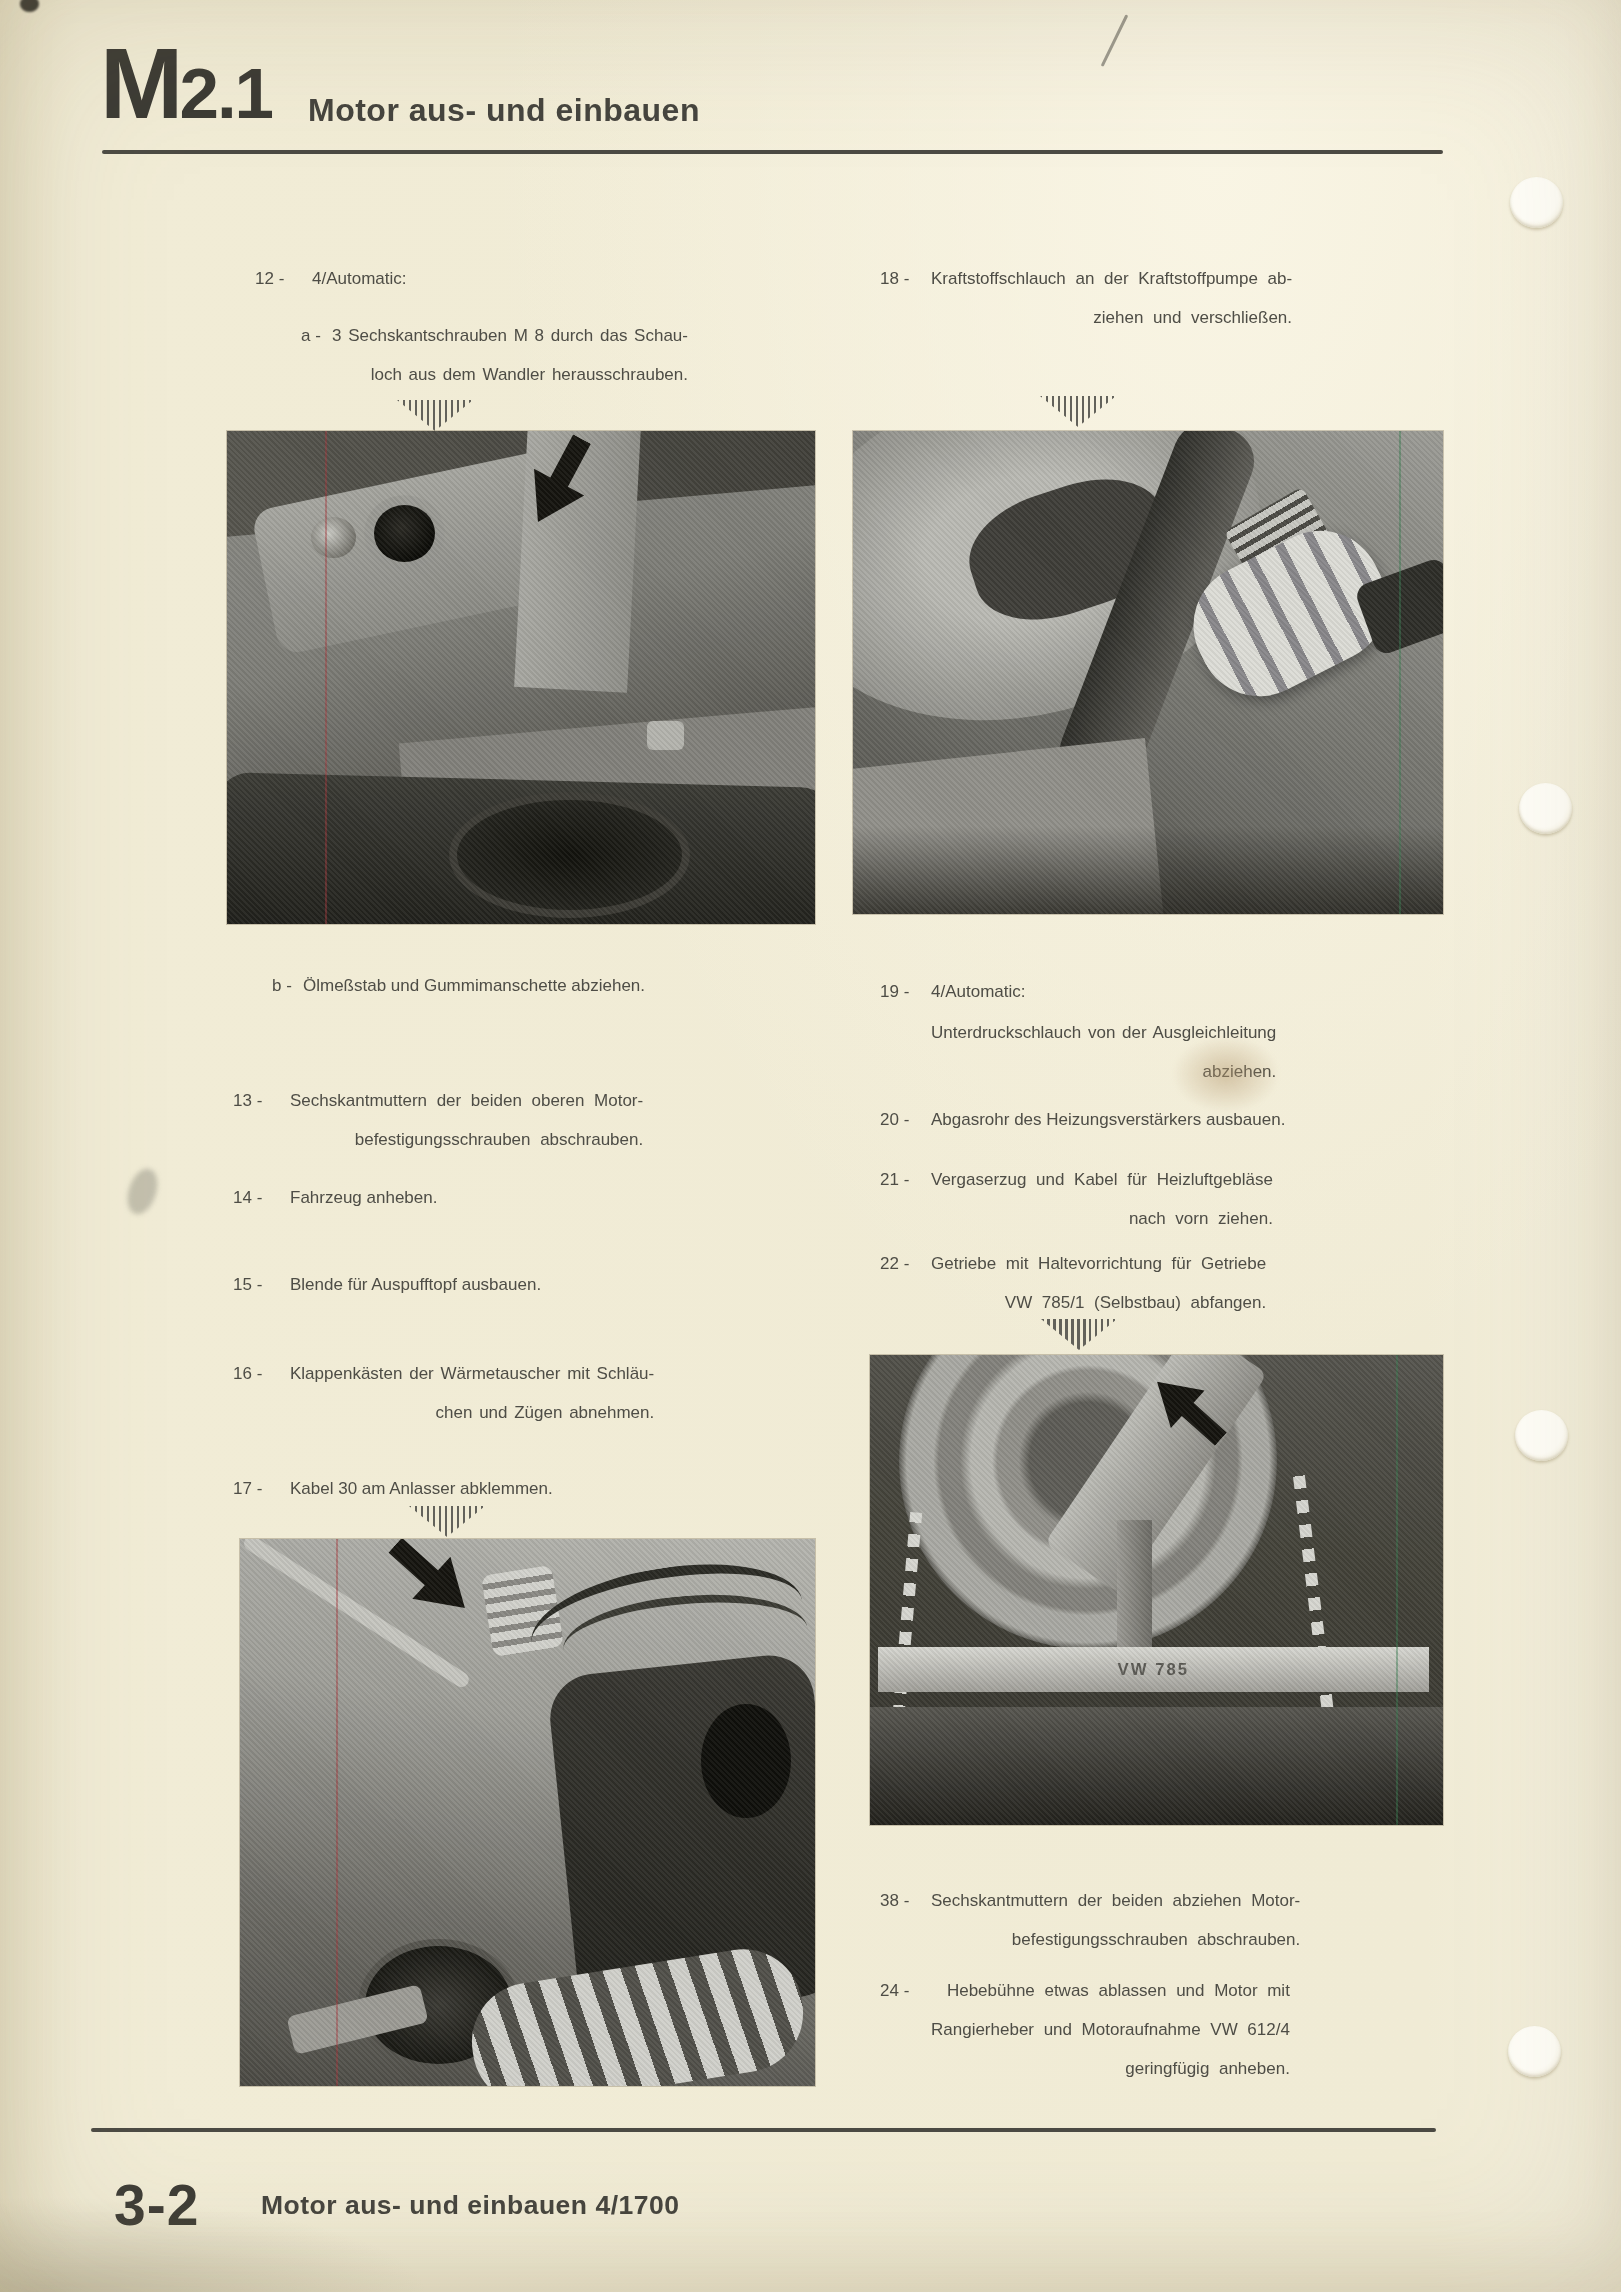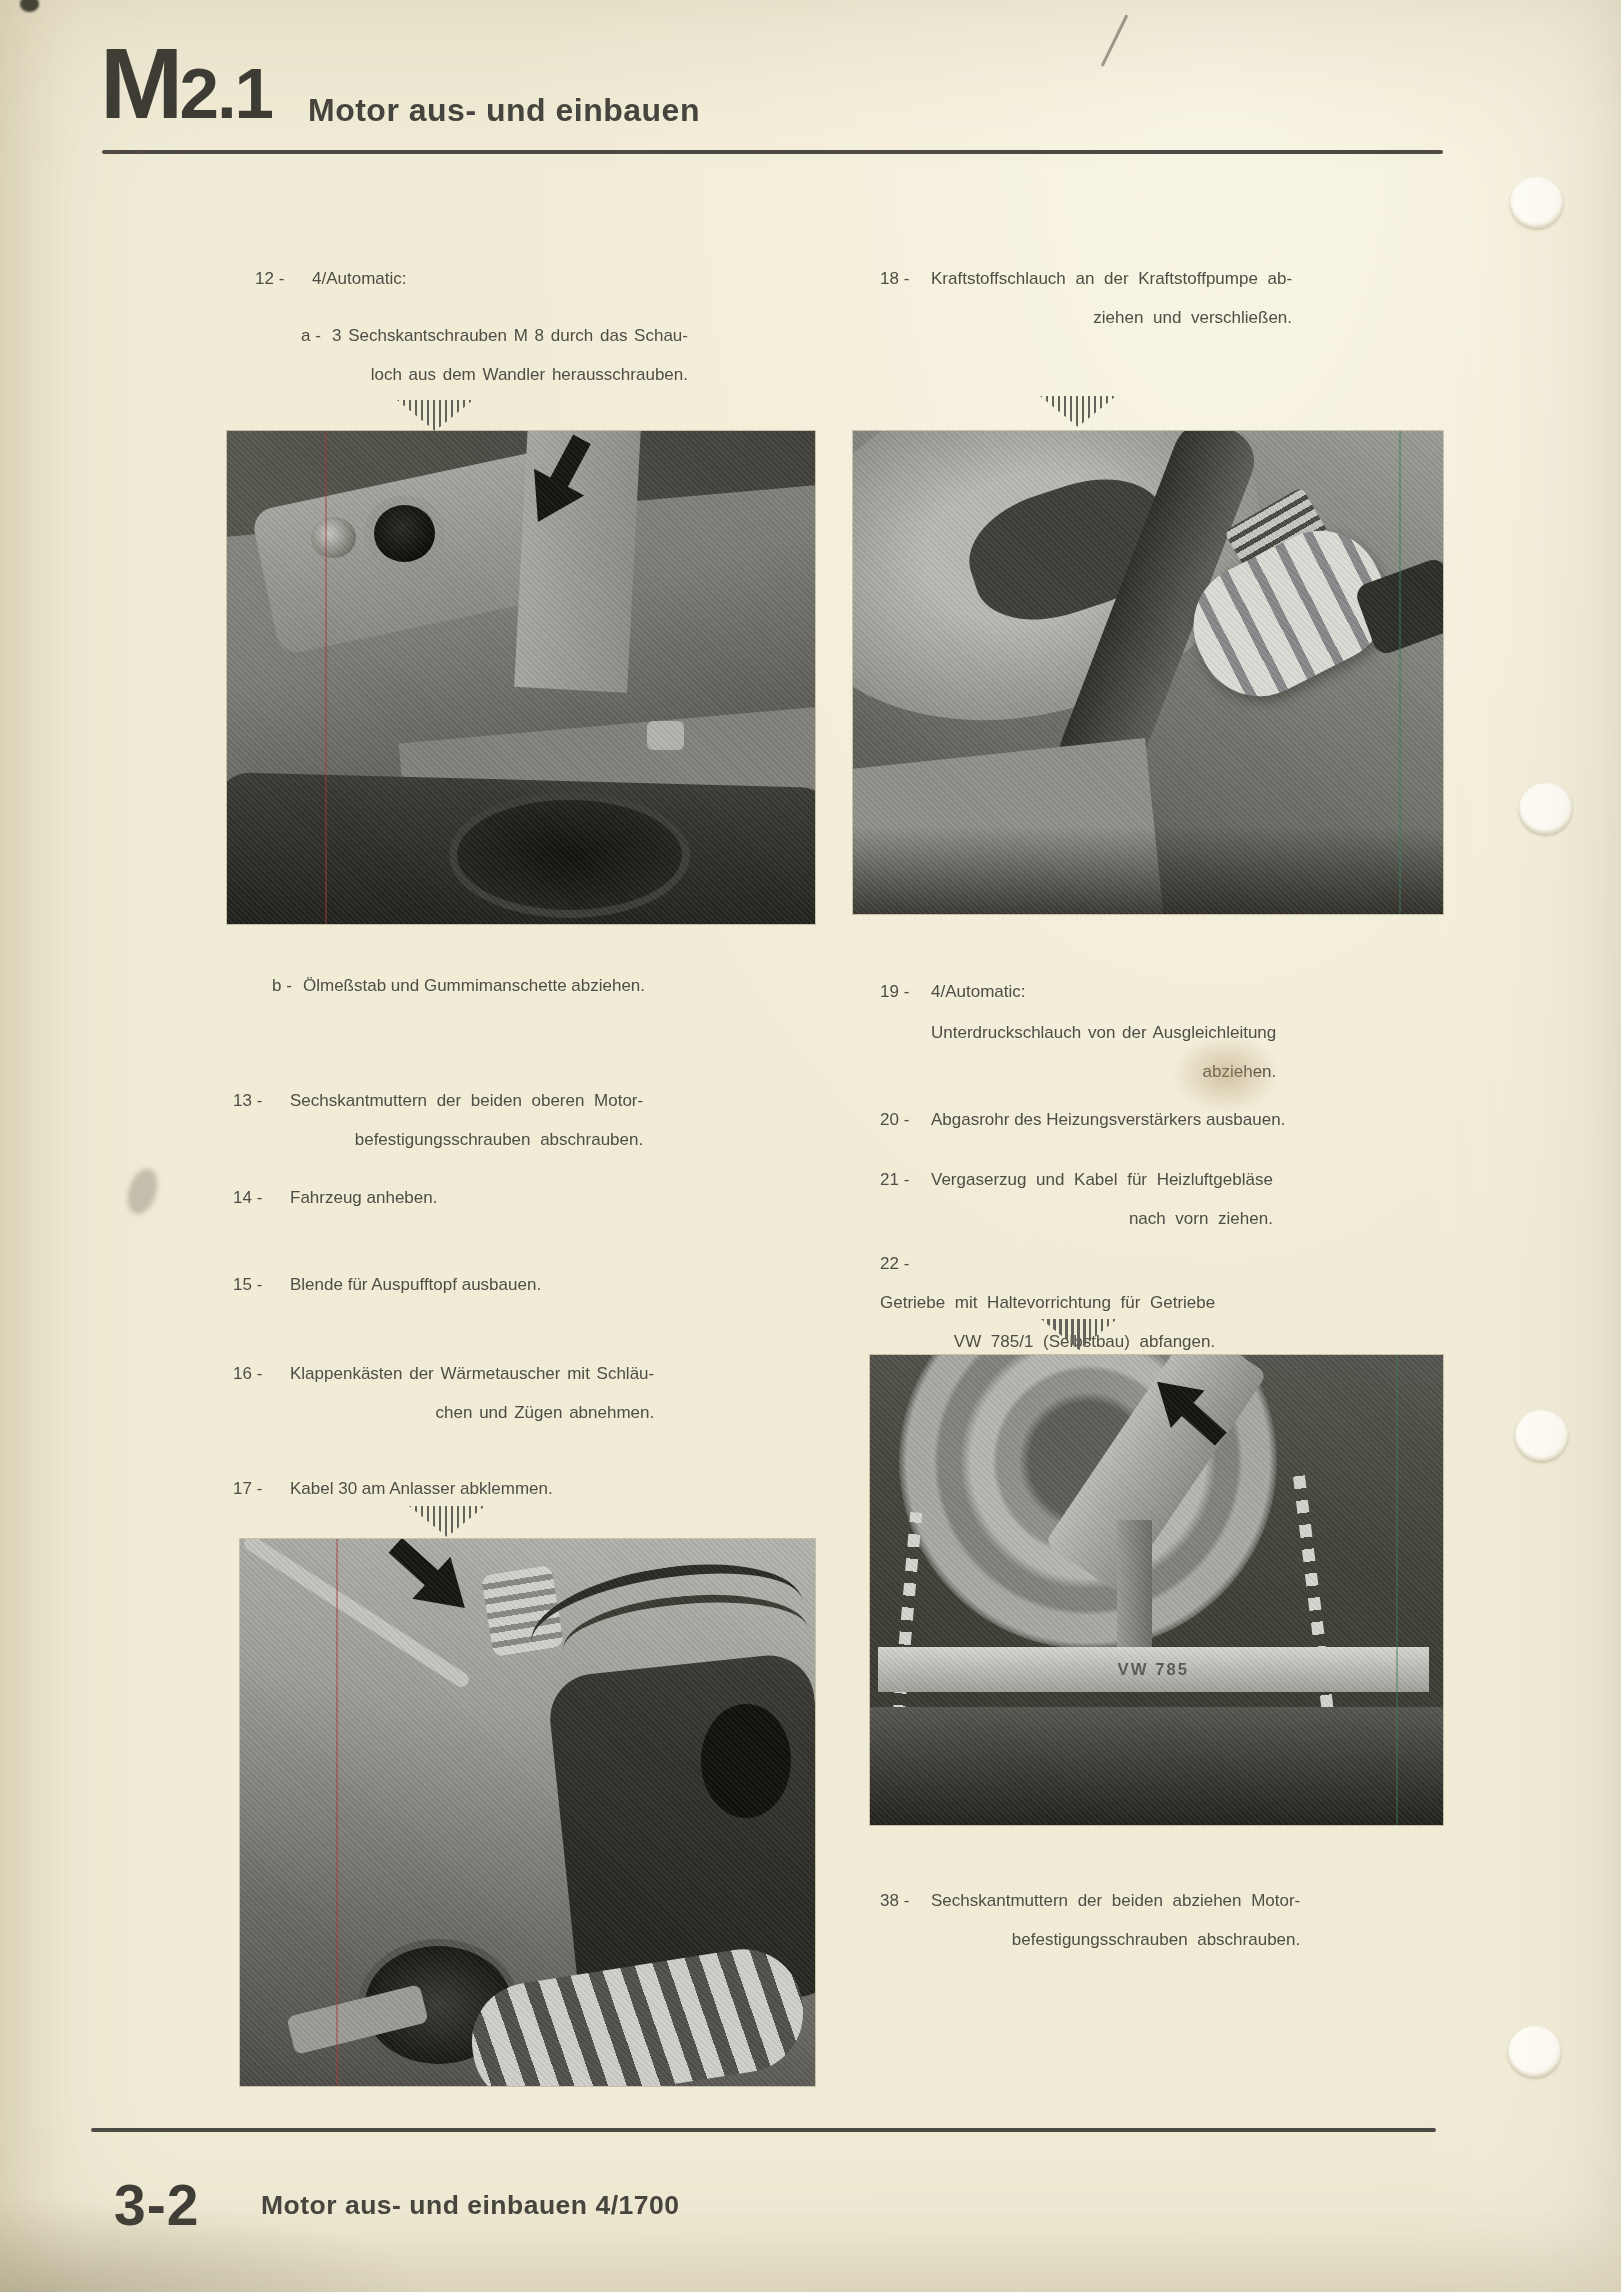--- a/index.html
+++ b/index.html
@@ -168,29 +168,35 @@
   </div>
   <div class="item" style="left:880px;top:1100px;">
     <span class="num" style="width:51px">20 -</span>
     <span class="txt">Abgasrohr des Heizungsverstärkers ausbauen.</span>
   </div>
   <div class="item" style="left:880px;top:1160px;">
     <span class="num" style="width:51px">21 -</span>
     <span class="txt ws">Vergaserzug und Kabel für Heizluftgebläse
 nach vorn ziehen.</span>
   </div>
-  <div class="item" style="left:880px;top:1244px;flex-direction:column;">
+  <div class="item" style="left:880px;top:1244px;">
     <span class="num" style="width:51px">22 -</span>
     <span class="txt ws">Getriebe mit Haltevorrichtung für Getriebe
 VW 785/1 (Selbstbau) abfangen.</span>
   </div>
   <div class="item" style="left:880px;top:1881px;">
     <span class="num" style="width:51px">38 -</span>
     <span class="txt ws">Sechskantmuttern der beiden abziehen Motor-
 befestigungsschrauben abschrauben.</span>
+  </div>
+  <div class="item" style="left:880px;top:1971px;">
+    <span class="num" style="width:51px">24 -</span>
+    <span class="txt ws">Hebebühne etwas ablassen und Motor mit
+Rangierheber und Motoraufnahme VW 612/4
+geringfügig anheben.</span>
   </div>
 
   <div class="cam" style="left:397px;top:400px;"></div>
   <div class="cam" style="left:1040px;top:396px;"></div>
   <div class="cam" style="left:409px;top:1506px;"></div>
   <div class="cam" style="left:1041px;top:1319px;"></div>
 
   <div class="photo" style="left:227px;top:431px;width:588px;height:493px;">
     <div class="p1-bg"></div>
     <div class="p1-topband"></div>

